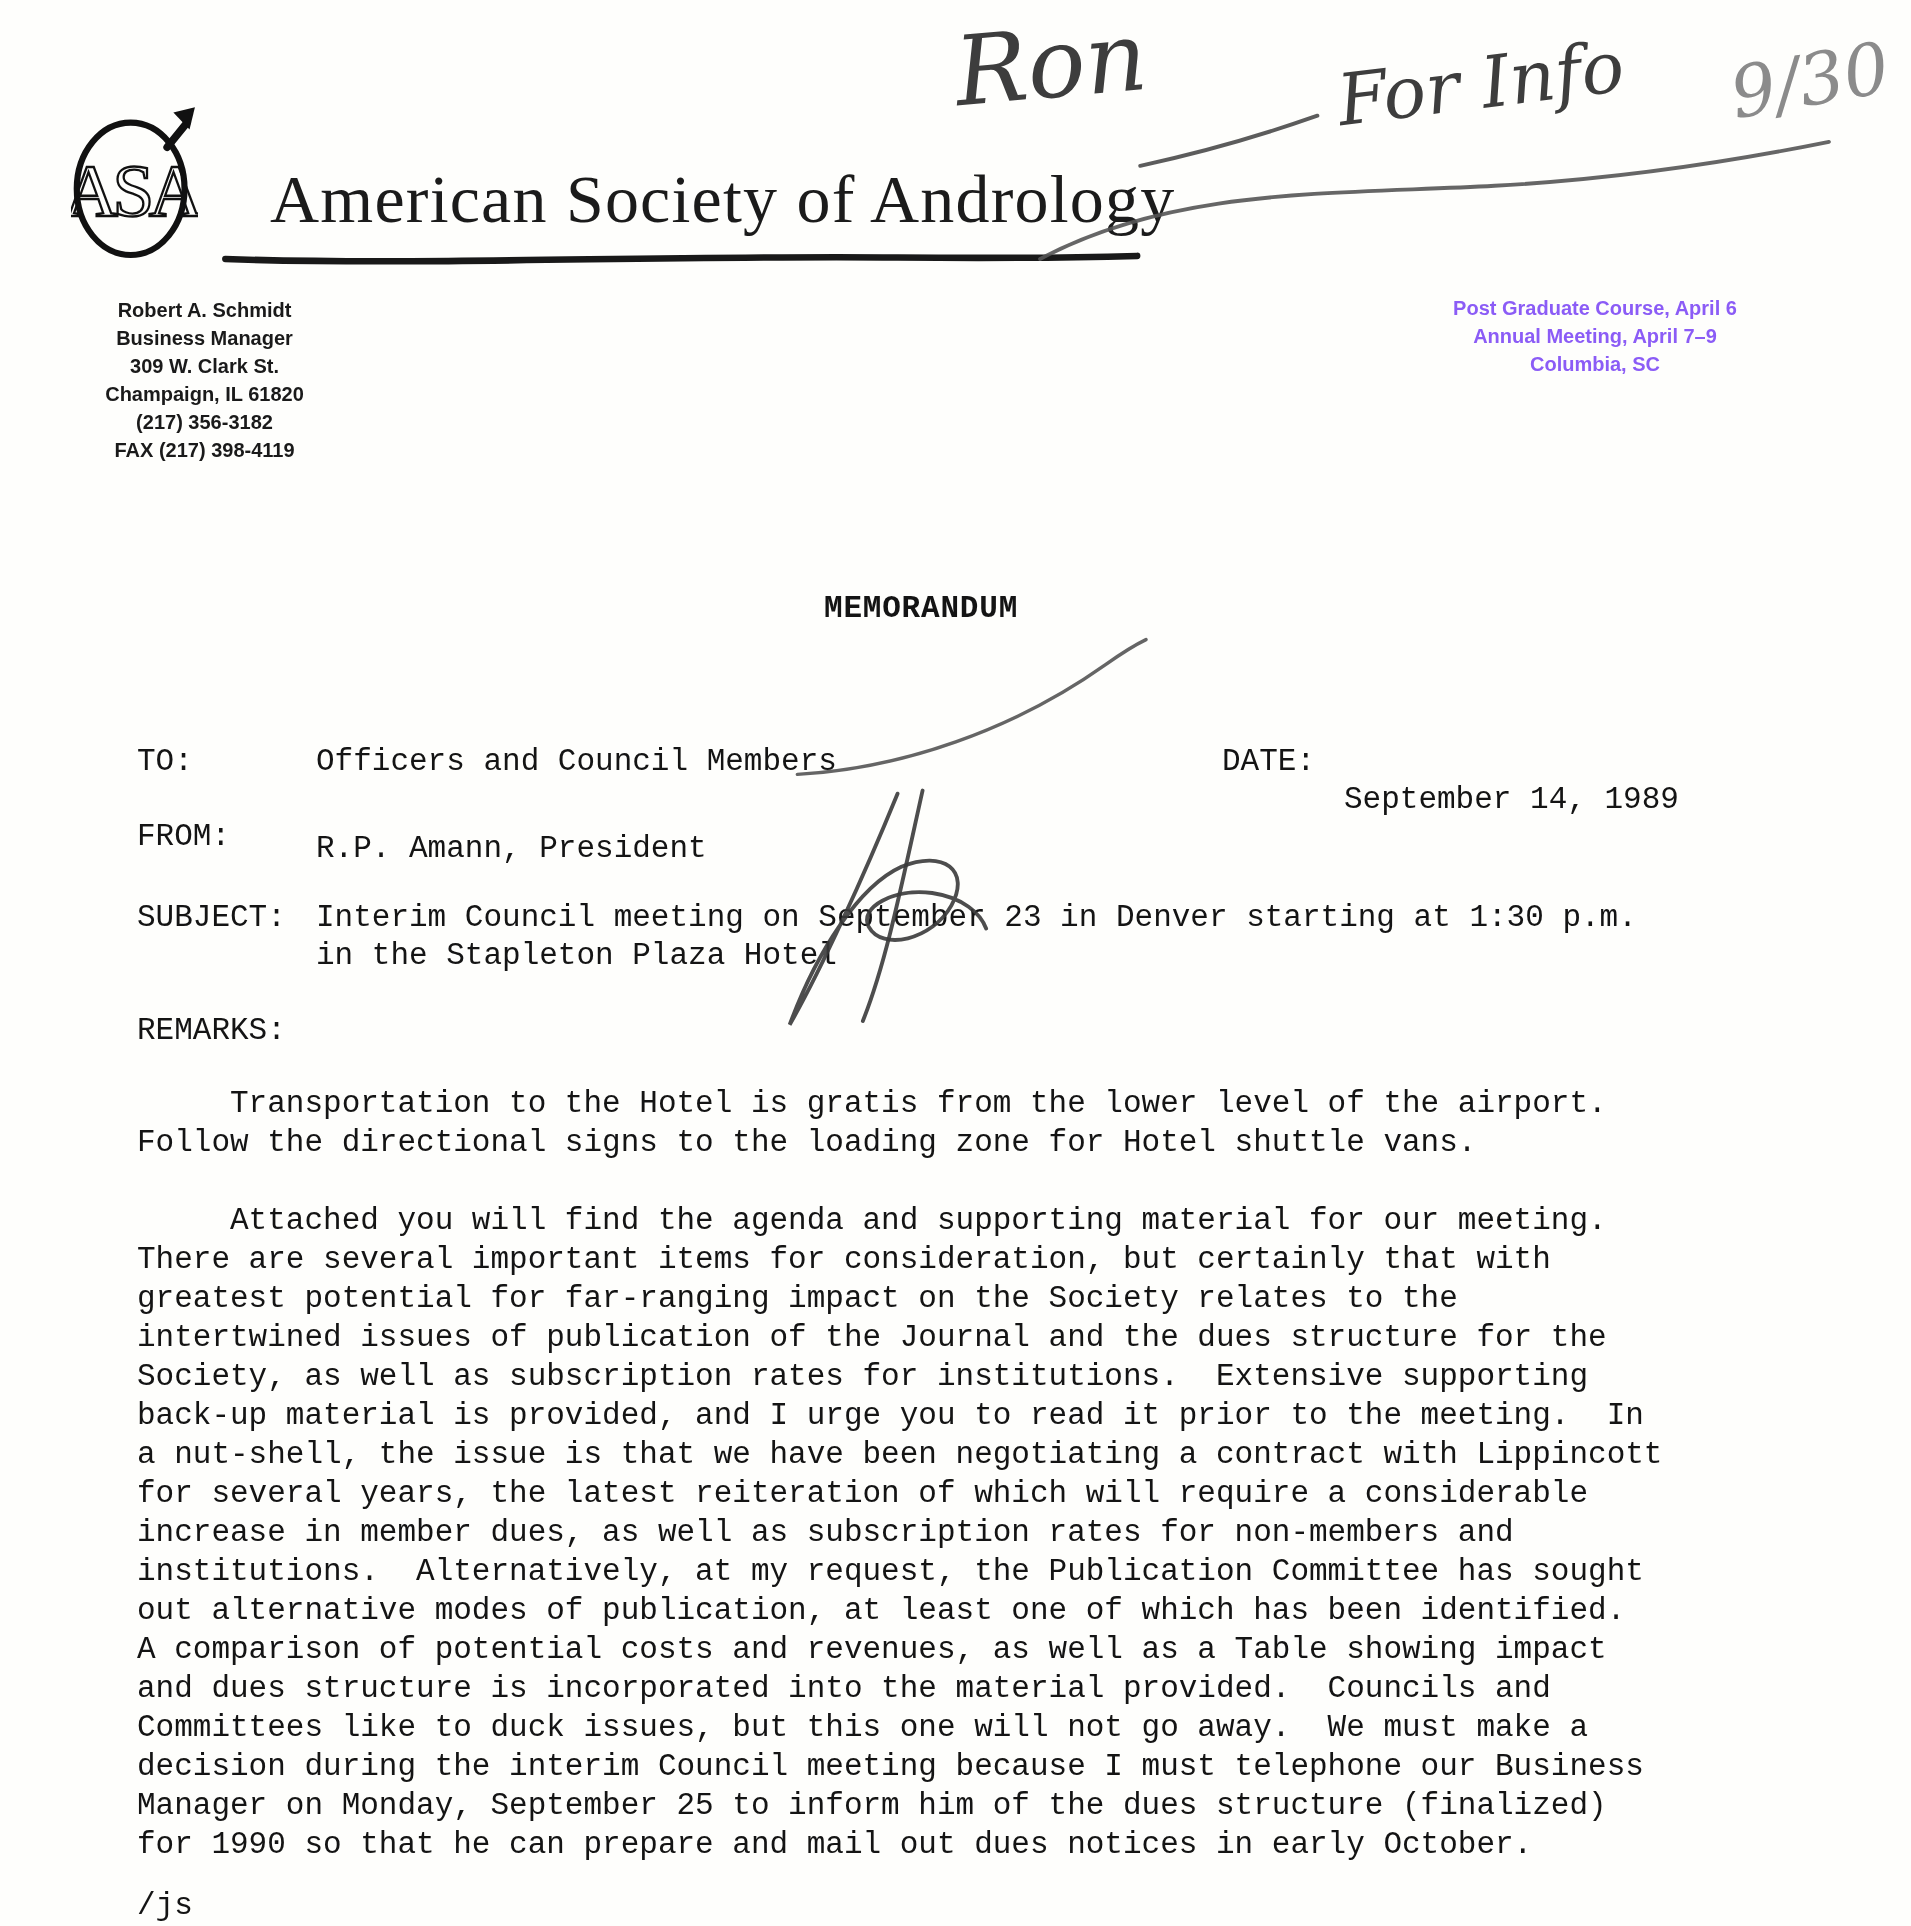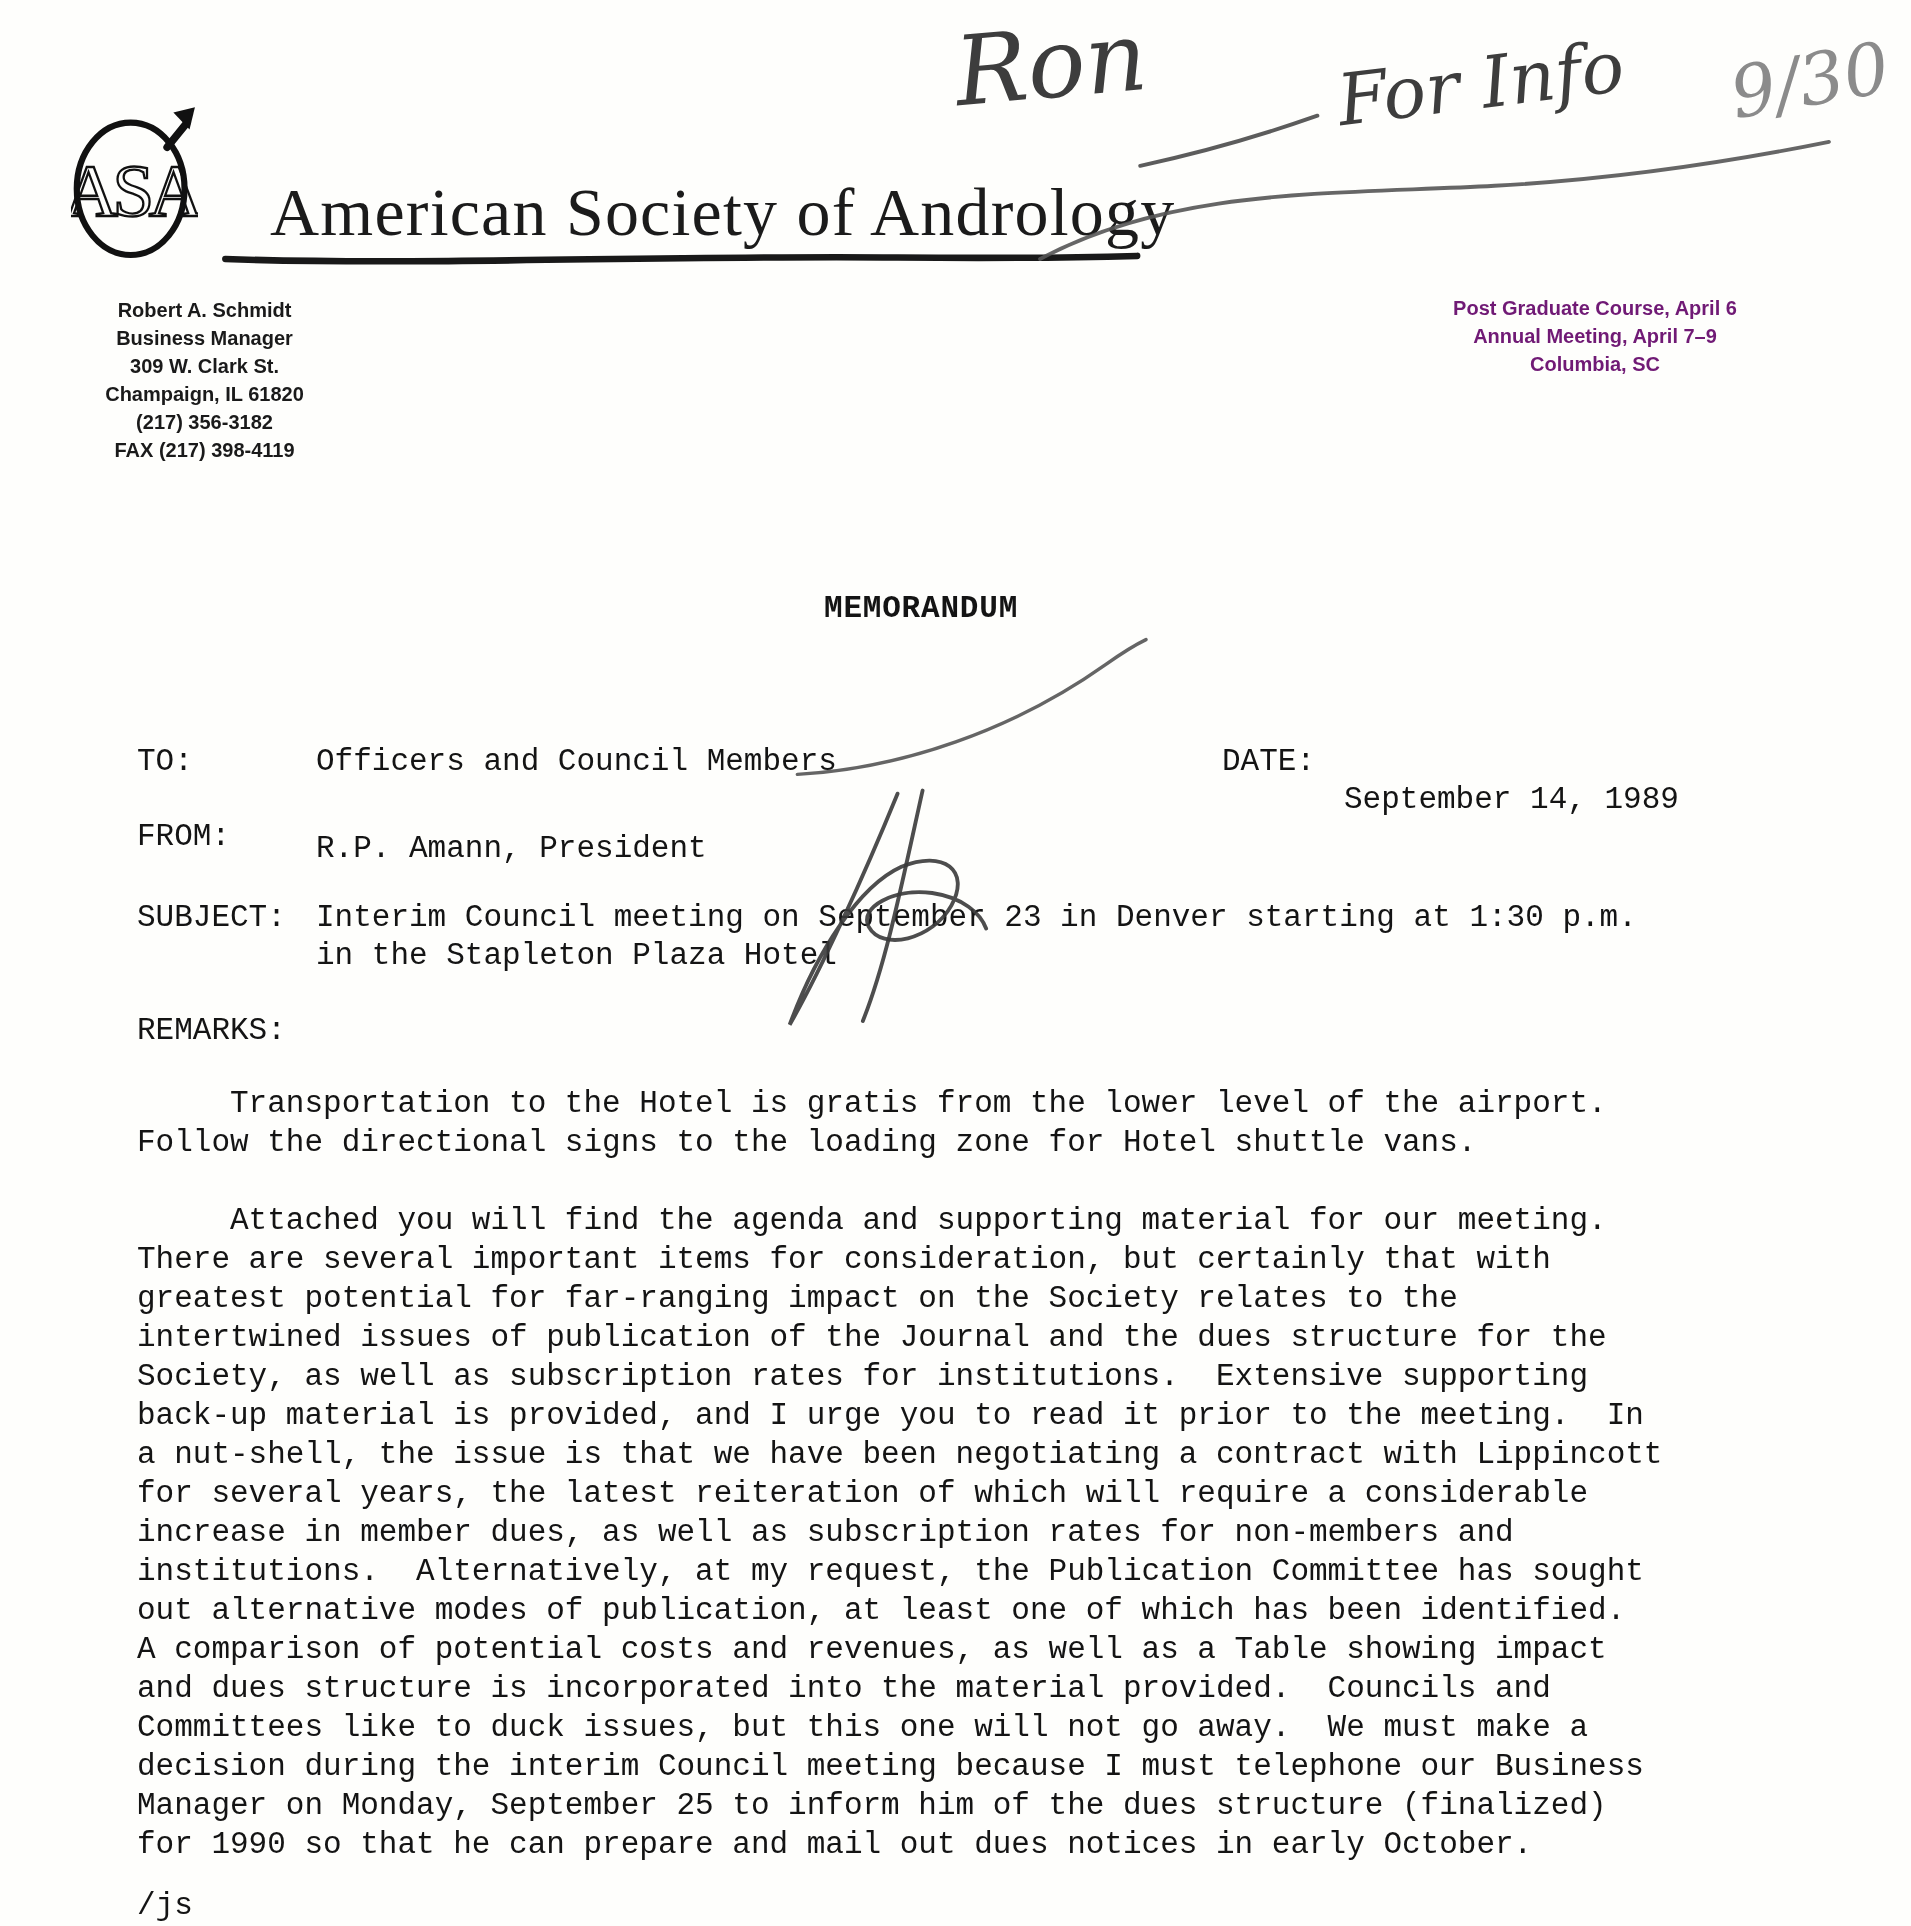--- a/index.html
+++ b/index.html
@@ -23,41 +23,41 @@
     font-family:"Liberation Serif",serif;
     font-size:68px;letter-spacing:1.2px;
     color:#1b1b1b;white-space:nowrap;font-weight:400;
   }
   .contact-block{
     width:293px;text-align:center;
     font-weight:bold;font-size:20px;line-height:28px;color:#1a1a1a;
   }
   .events-block{
     width:508px;text-align:center;
-    font-weight:bold;font-size:20px;line-height:28px;color:#701a75;
+    font-weight:bold;font-size:20px;line-height:28px;color:#8b5cf6;
   }
   .hand{
     font-family:"DejaVu Serif",serif;font-style:italic;
     color:#3d3d3d;white-space:nowrap;
   }
   svg.overlay{position:absolute;left:0;top:0;pointer-events:none;}
 </style>
 </head>
 <body>
 
 <div id="page">
 
   <svg class="abs" style="left:71px;top:104px" width="127" height="158" viewBox="0 0 330 410">
     <ellipse cx="155" cy="220" rx="140" ry="172" fill="none" stroke="#111" stroke-width="16"></ellipse>
     <text x="155" y="290" text-anchor="middle" font-family="Liberation Serif, serif" font-size="195" letter-spacing="-14" fill="none" stroke="#111" stroke-width="6">ASA</text>
     <path d="M 250 112 L 300 50" fill="none" stroke="#111" stroke-width="20" stroke-linecap="round"></path>
     <polygon points="266,22 322,8 308,66" fill="#111"></polygon>
   </svg>
 
-  <div class="abs org-title" style="left:270px;top:160px;margin-top:13px;">American Society of Andrology</div>
+  <div class="abs org-title" style="left:270px;top:160px;">American Society of Andrology</div>
 
   <div class="abs contact-block" style="left:58px;top:296px;">
       <div>Robert A. Schmidt</div>
       <div>Business Manager</div>
       <div>309 W. Clark St.</div>
       <div>Champaign, IL 61820</div>
       <div>(217) 356-3182</div>
       <div>FAX (217) 398-4119</div>
     </div>
 

